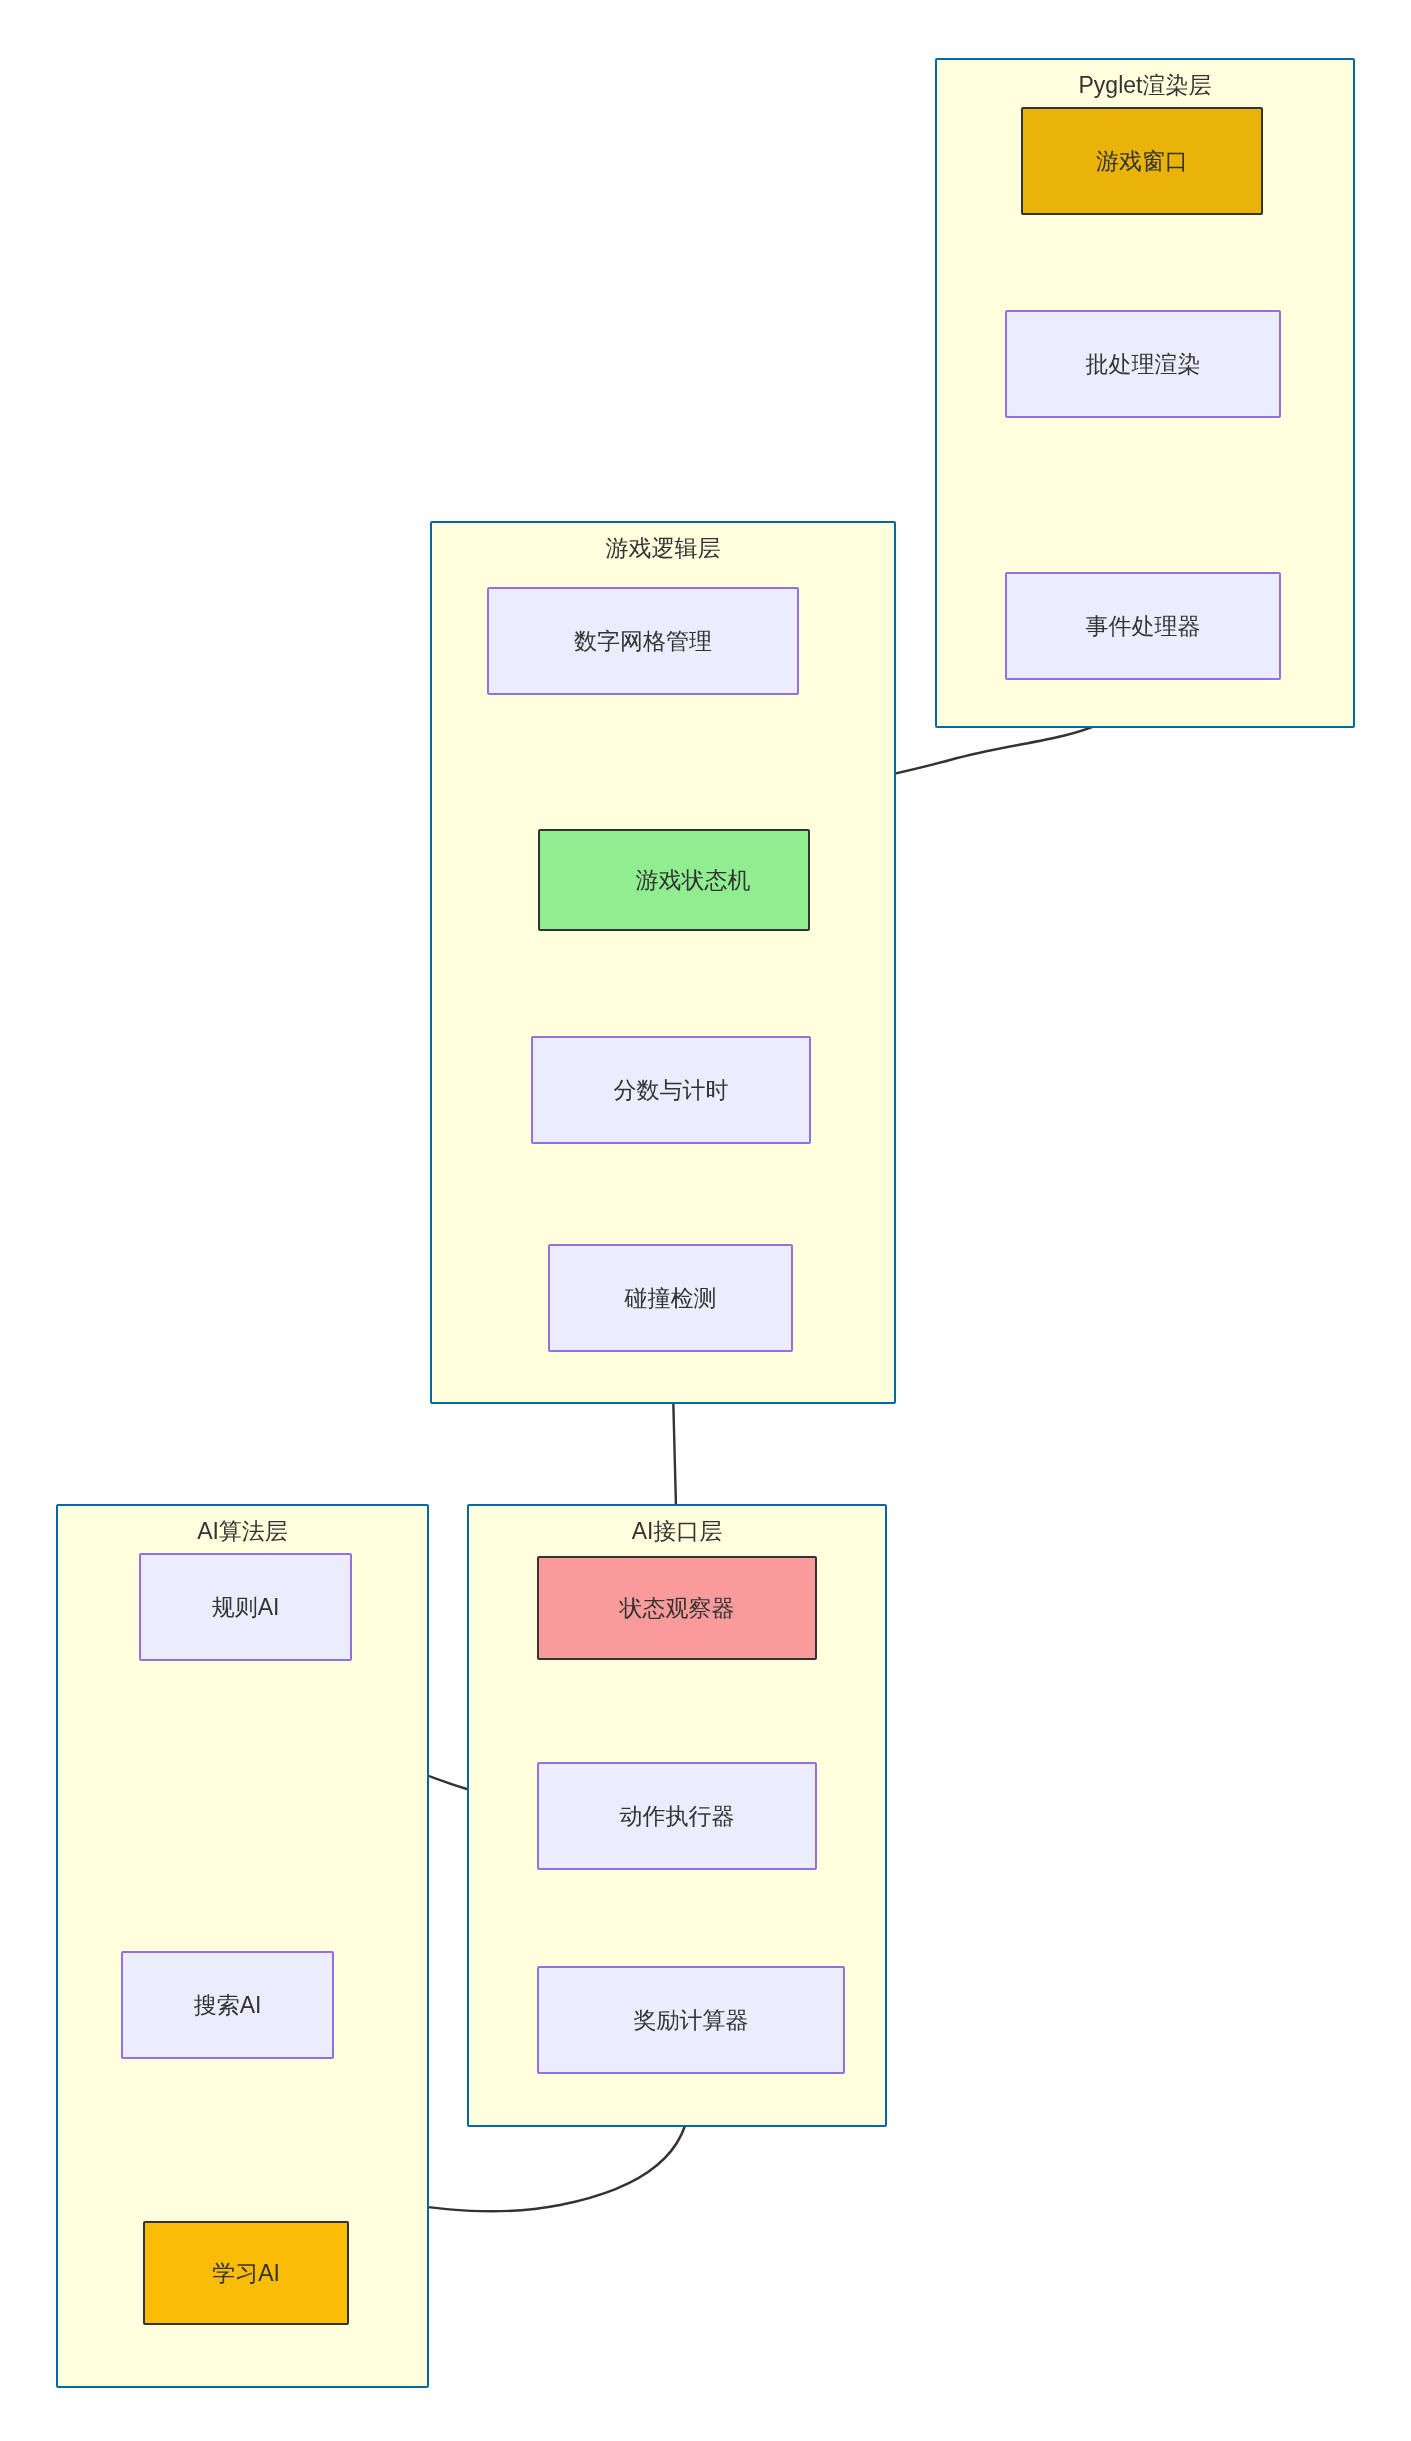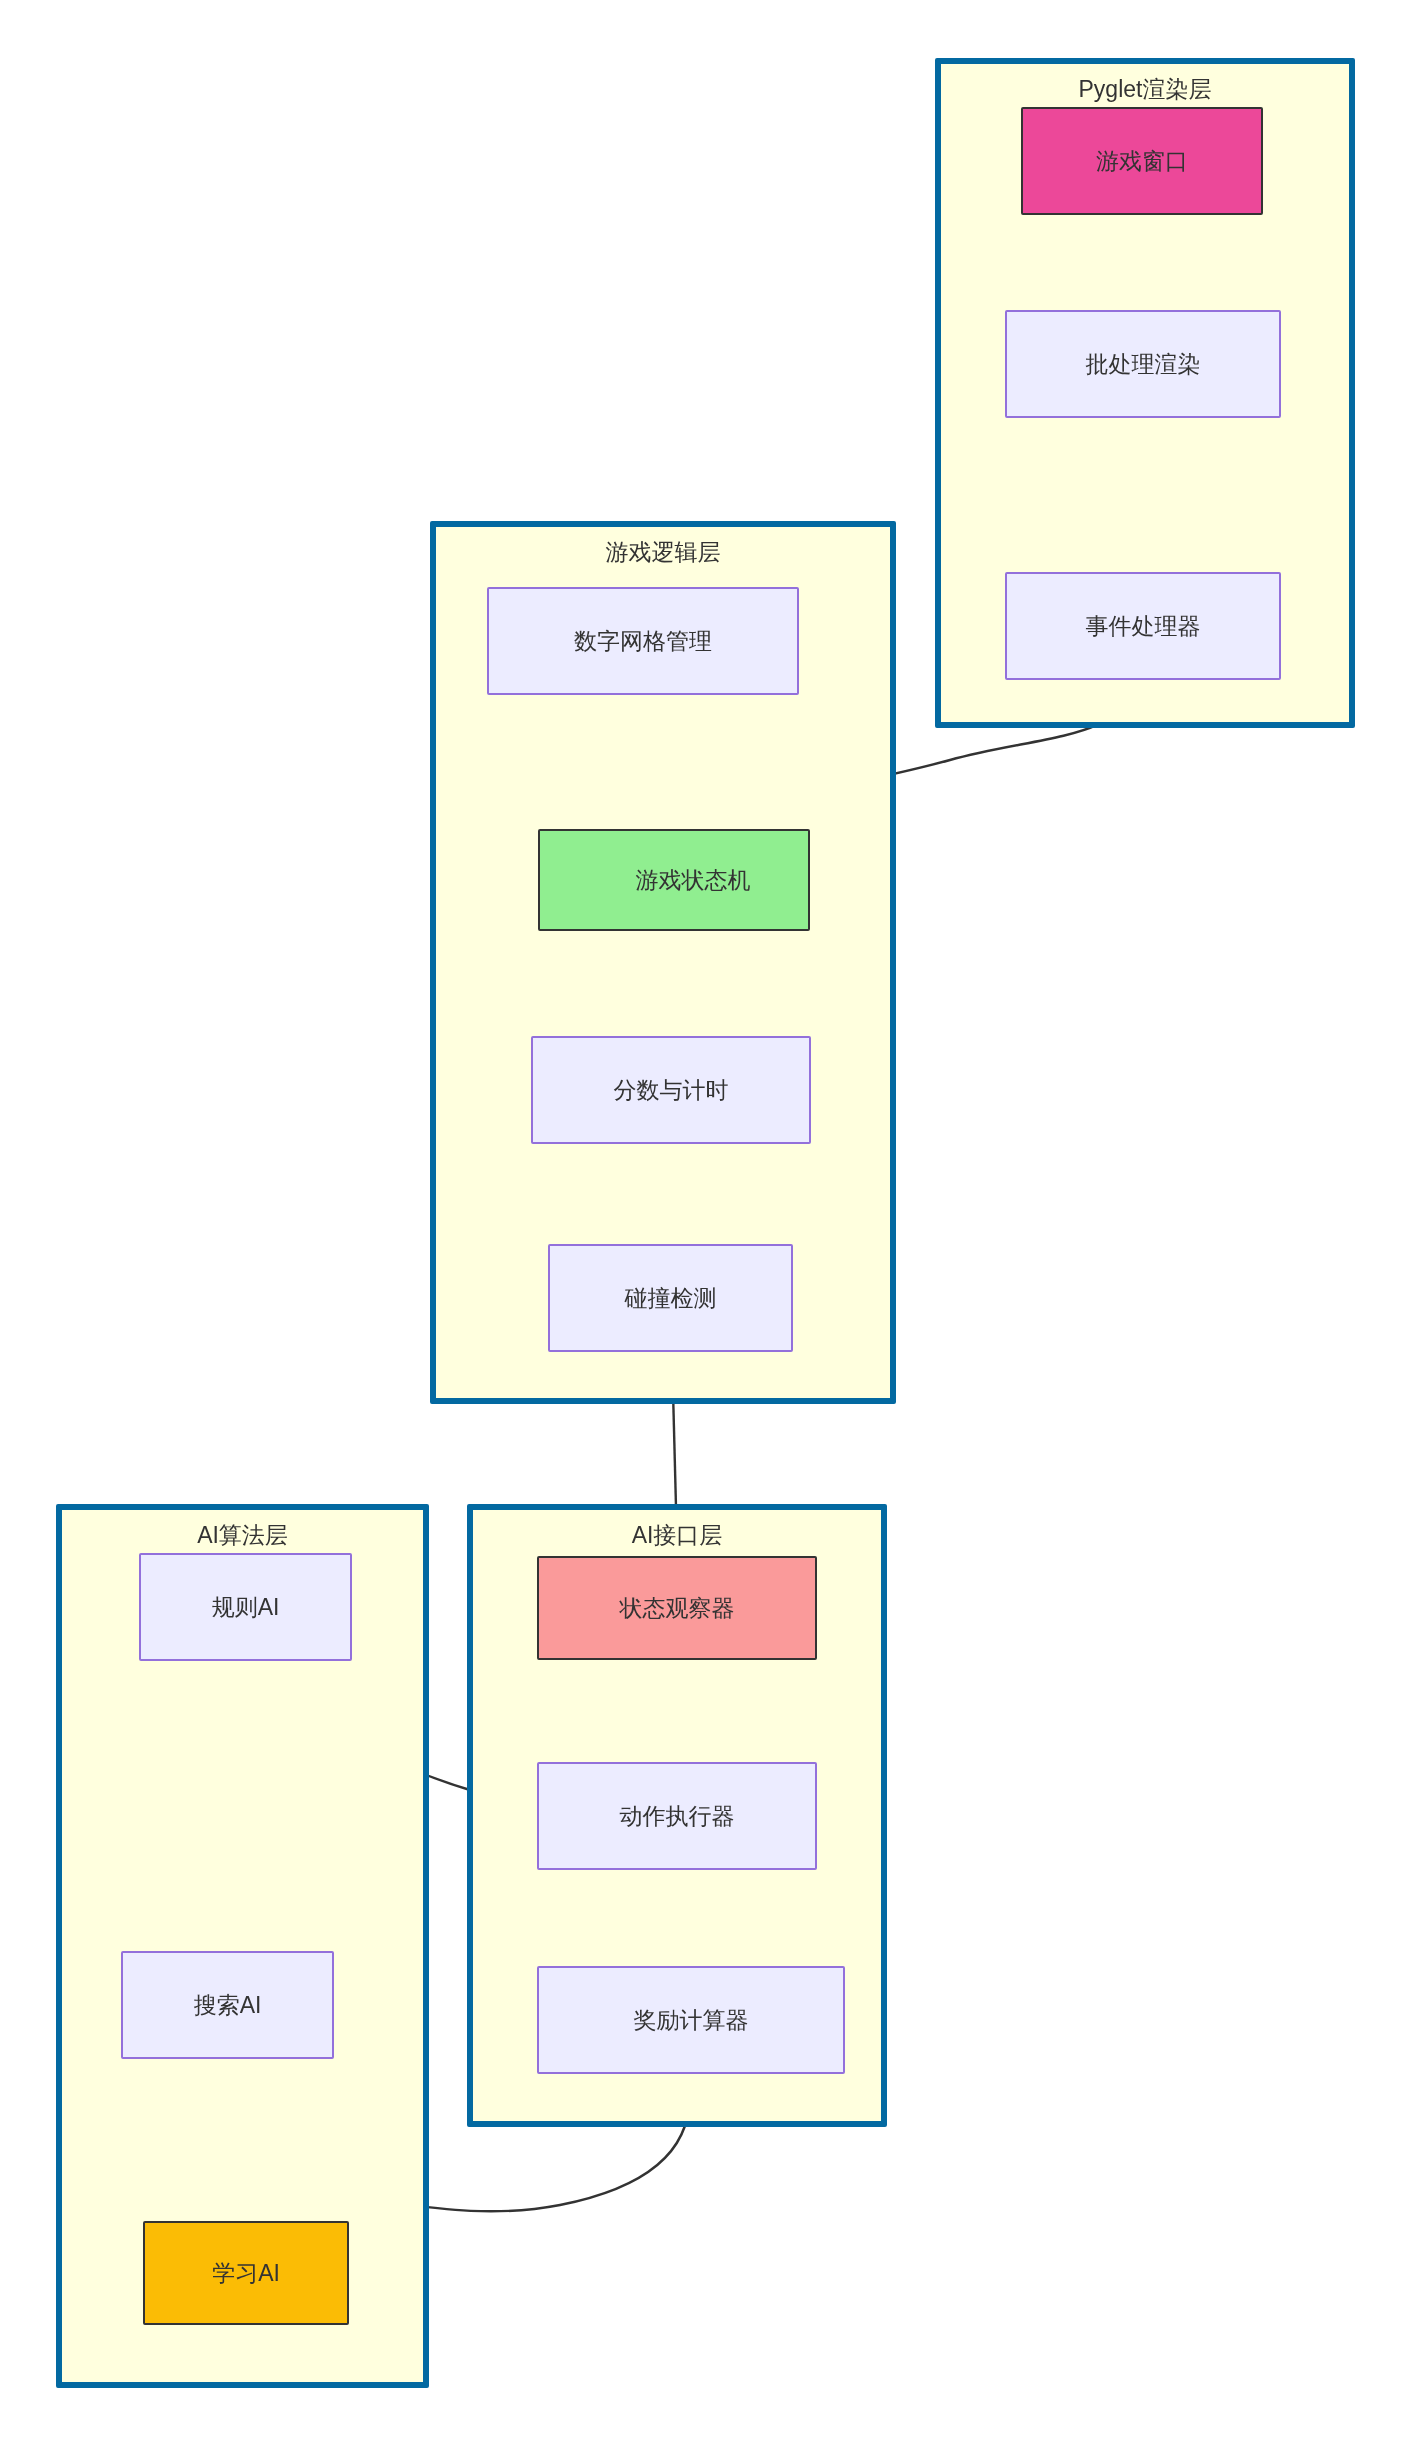--- a/index.html
+++ b/index.html
@@ -23,21 +23,21 @@
     left: 0;
     top: 0;
     width: 1411px;
     height: 2441px;
     pointer-events: none;
   }
   .cluster {
     position: absolute;
     box-sizing: border-box;
     background: #ffffde;
-    border: 6px solid #0369a1;
+    border: 2px solid #0369a1;
     border-radius: 2px;
   }
   .cluster-label {
     position: absolute;
     top: 12px;
     left: 0;
     width: 100%;
     text-align: center;
     font-size: 23px;
     color: #333333;
@@ -55,21 +55,21 @@
     border-radius: 2px;
     text-align: center;
     line-height: 1.25;
     white-space: nowrap;
   }
   .node-default {
     background: #ececff;
     border: 2px solid #9370db;
   }
   .node-window {
-    background: #ec4899;
+    background: #eab308;
     border: 2px solid #333333;
   }
   .node-state {
     background: #90ee90;
     border: 2px solid #333333;
     padding-left: 38px;
   }
   .node-observer {
     background: #fa9a9a;
     border: 2px solid #333333;

